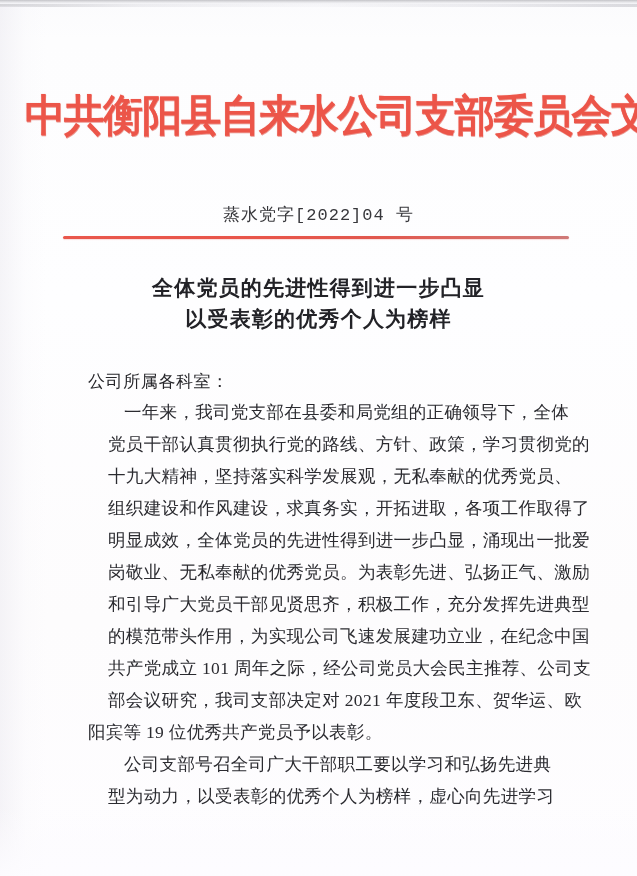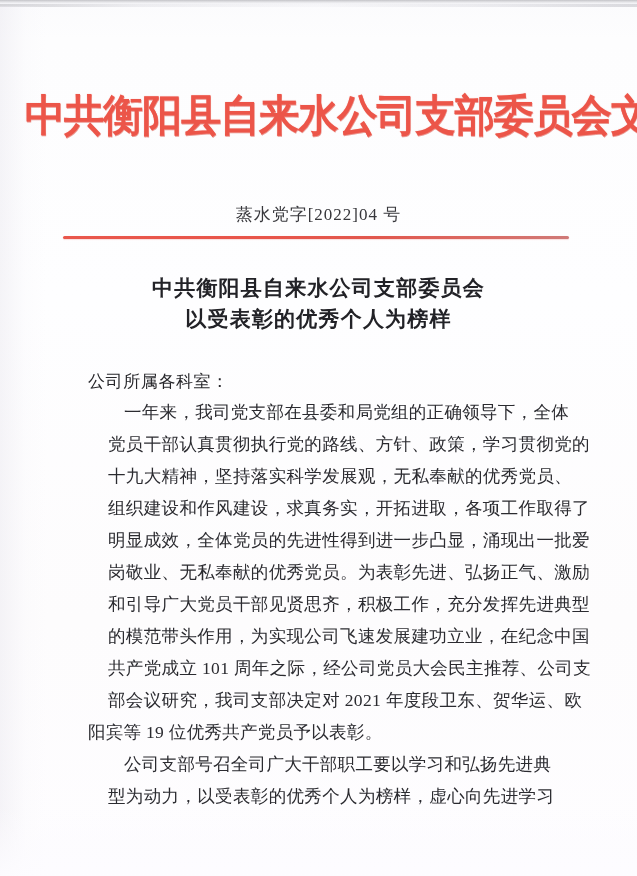--- a/index.html
+++ b/index.html
@@ -103,21 +103,21 @@
     transform-origin: center;
   }
 
   
   .doc-number {
     position: absolute;
     left: 0;
     top: 203px;
     width: 637px;
     text-align: center;
-    font-family: Liberation Serif, serif;
+    font-family: Liberation Mono, monospace;
     font-size: 17px;
     letter-spacing: 1px;
     color: #3a3a3e;
   }
 
   
   .red-rule {
     position: absolute;
     left: 63px;
     top: 236px;
@@ -205,21 +205,21 @@
 
   <div class="masthead">
     <span class="masthead-title ink">中共衡阳县自来水公司支部委员会文件</span>
   </div>
 
   <div class="doc-number ink">蒸水党字[2022]04 号</div>
 
   <div class="red-rule"></div>
 
   <div class="decision-heading">
-    <span class="hl ink">中共衡阳县自来水公司支部委员会</span>
+    <span class="hl ink">全体党员的先进性得到进一步凸显</span>
     <span class="hl ink">以受表彰的优秀个人为榜样</span>
   </div>
 
   <div class="body-block">
 
     <div class="salutation ink">公司所属各科室：</div>
 
     <div class="body-line indent ink">一年来，我司党支部在县委和局党组的正确领导下，全体</div>
     <div class="body-line justify ink">党员干部认真贯彻执行党的路线、方针、政策，学习贯彻党的</div>
     <div class="body-line justify ink">十九大精神，坚持落实科学发展观，无私奉献的优秀党员、</div>

